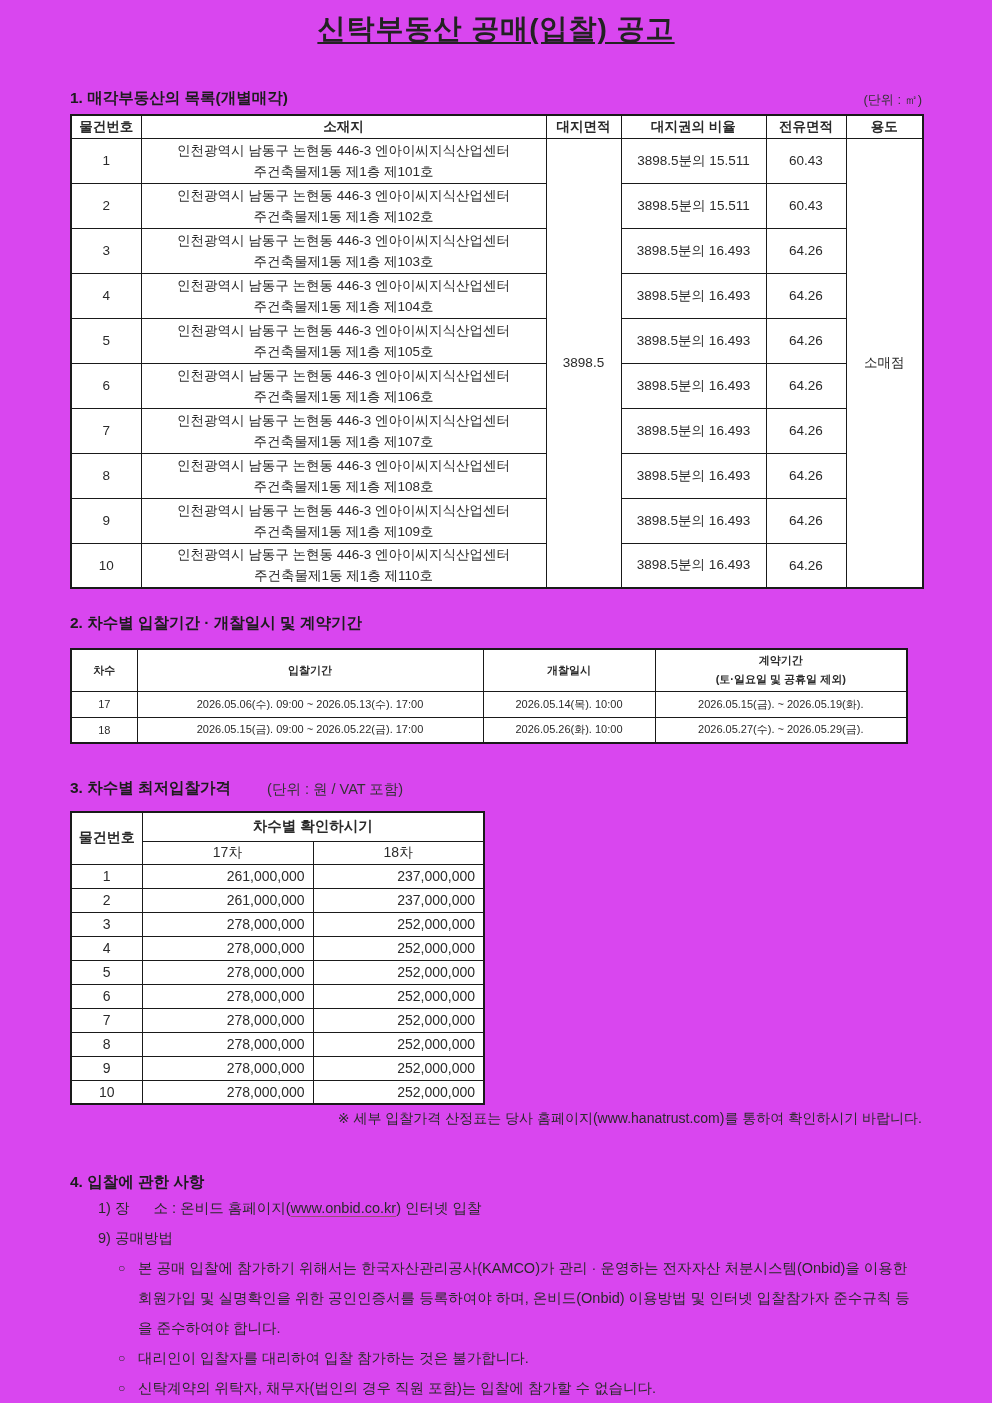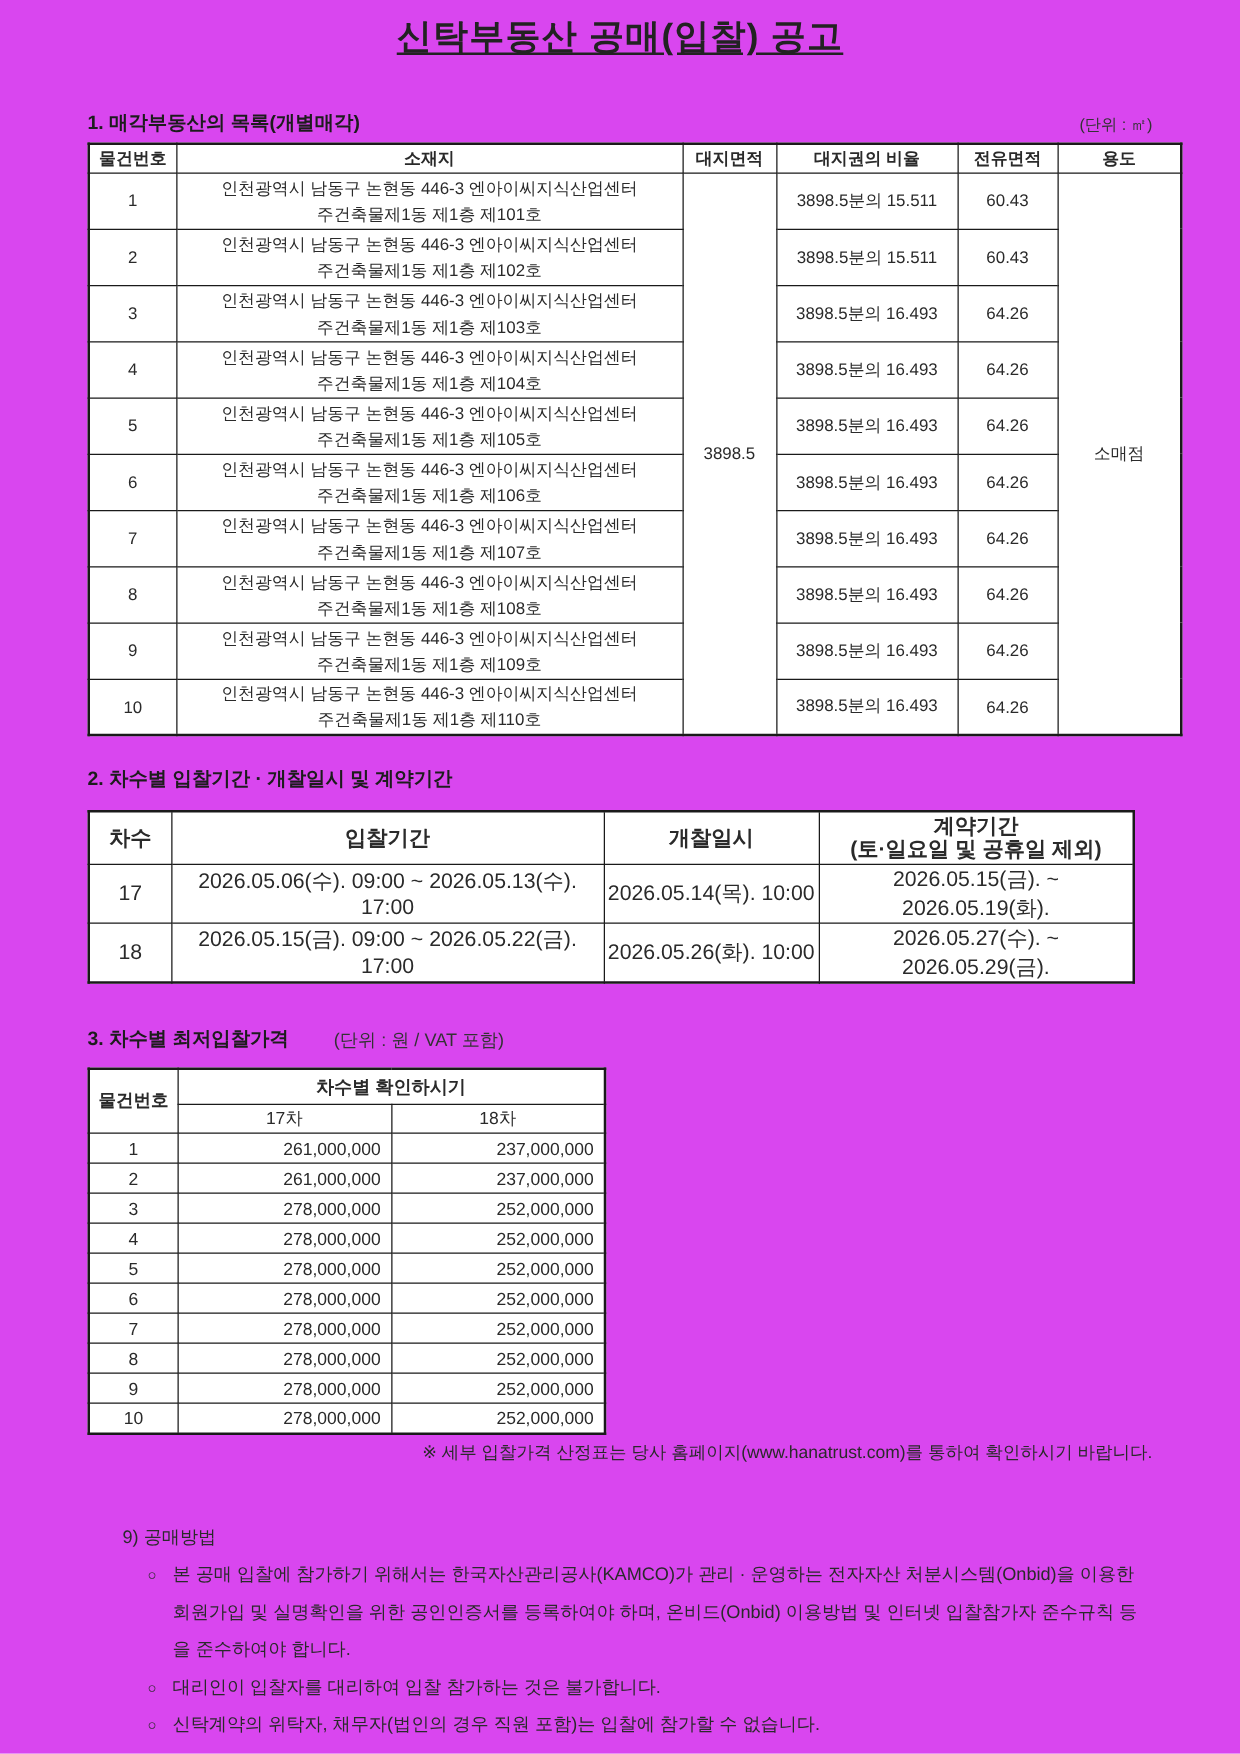--- a/index.html
+++ b/index.html
@@ -37,25 +37,25 @@
 
   
   .t1 { width:852px; font-size:13.5px; }
   .t1 th { height:23px; font-size:13.5px; }
   .t1 td { height:45px; }
   .t1 .c-no   { width:70px; }
   .t1 .c-addr { width:405px; }
   .t1 .c-land { width:75px; }
   .t1 .c-ratio{ width:145px; }
   .t1 .c-area { width:80px; }
-  .t1 .c-use  { width:99px; }
+  .t1 .c-use  { width:77px; }
   .t1 .addr-line { line-height:21px; }
 
   
-  .t2 { width:836px; font-size:17px; margin-top:14px; }
+  .t2 { width:836px; font-size:11px; margin-top:14px; }
   .t2 th { height:42px; line-height:19px; }
   .t2 td { height:26px; }
   .t2 .c-round { width:66px; }
   .t2 .c-period{ width:346px; }
   .t2 .c-open  { width:172px; }
   .t2 .c-contract{ width:252px; }
 
   
   .t3 { width:415px; font-size:14px; margin-top:12px; }
   .t3 th.h-group { height:29px; font-size:14.5px; }
@@ -292,20 +292,22 @@
       <td>10</td>
       <td class="c-p">278,000,000</td>
       <td class="c-p">252,000,000</td>
     </tr>
   </tbody>
     </table>
 
   <div class="footnote">※ 세부 입찰가격 산정표는 당사 홈페이지(www.hanatrust.com)를 통하여 확인하시기 바랍니다.</div>
 
   <div class="sec4">
+    <div class="sec-head">4. 입찰에 관한 사항</div>
+    <div class="sec4-line indent1"><span>1) 장      소 : 온비드 홈페이지(</span><span class="link">www.onbid.co.kr</span><span>) 인터넷 입찰</span></div>
     <div class="sec4-line indent1">9) 공매방법</div>
     <div class="bullets">
       <div class="bullet">
         <span class="marker">○</span>
         <span class="btext">본 공매 입찰에 참가하기 위해서는 한국자산관리공사(KAMCO)가 관리 · 운영하는 전자자산 처분시스템(Onbid)을 이용한 회원가입 및 실명확인을 위한 공인인증서를 등록하여야 하며, 온비드(Onbid) 이용방법 및 인터넷 입찰참가자 준수규칙 등을 준수하여야 합니다.</span>
       </div>
       <div class="bullet">
         <span class="marker">○</span>
         <span class="btext">대리인이 입찰자를 대리하여 입찰 참가하는 것은 불가합니다.</span>
       </div>

